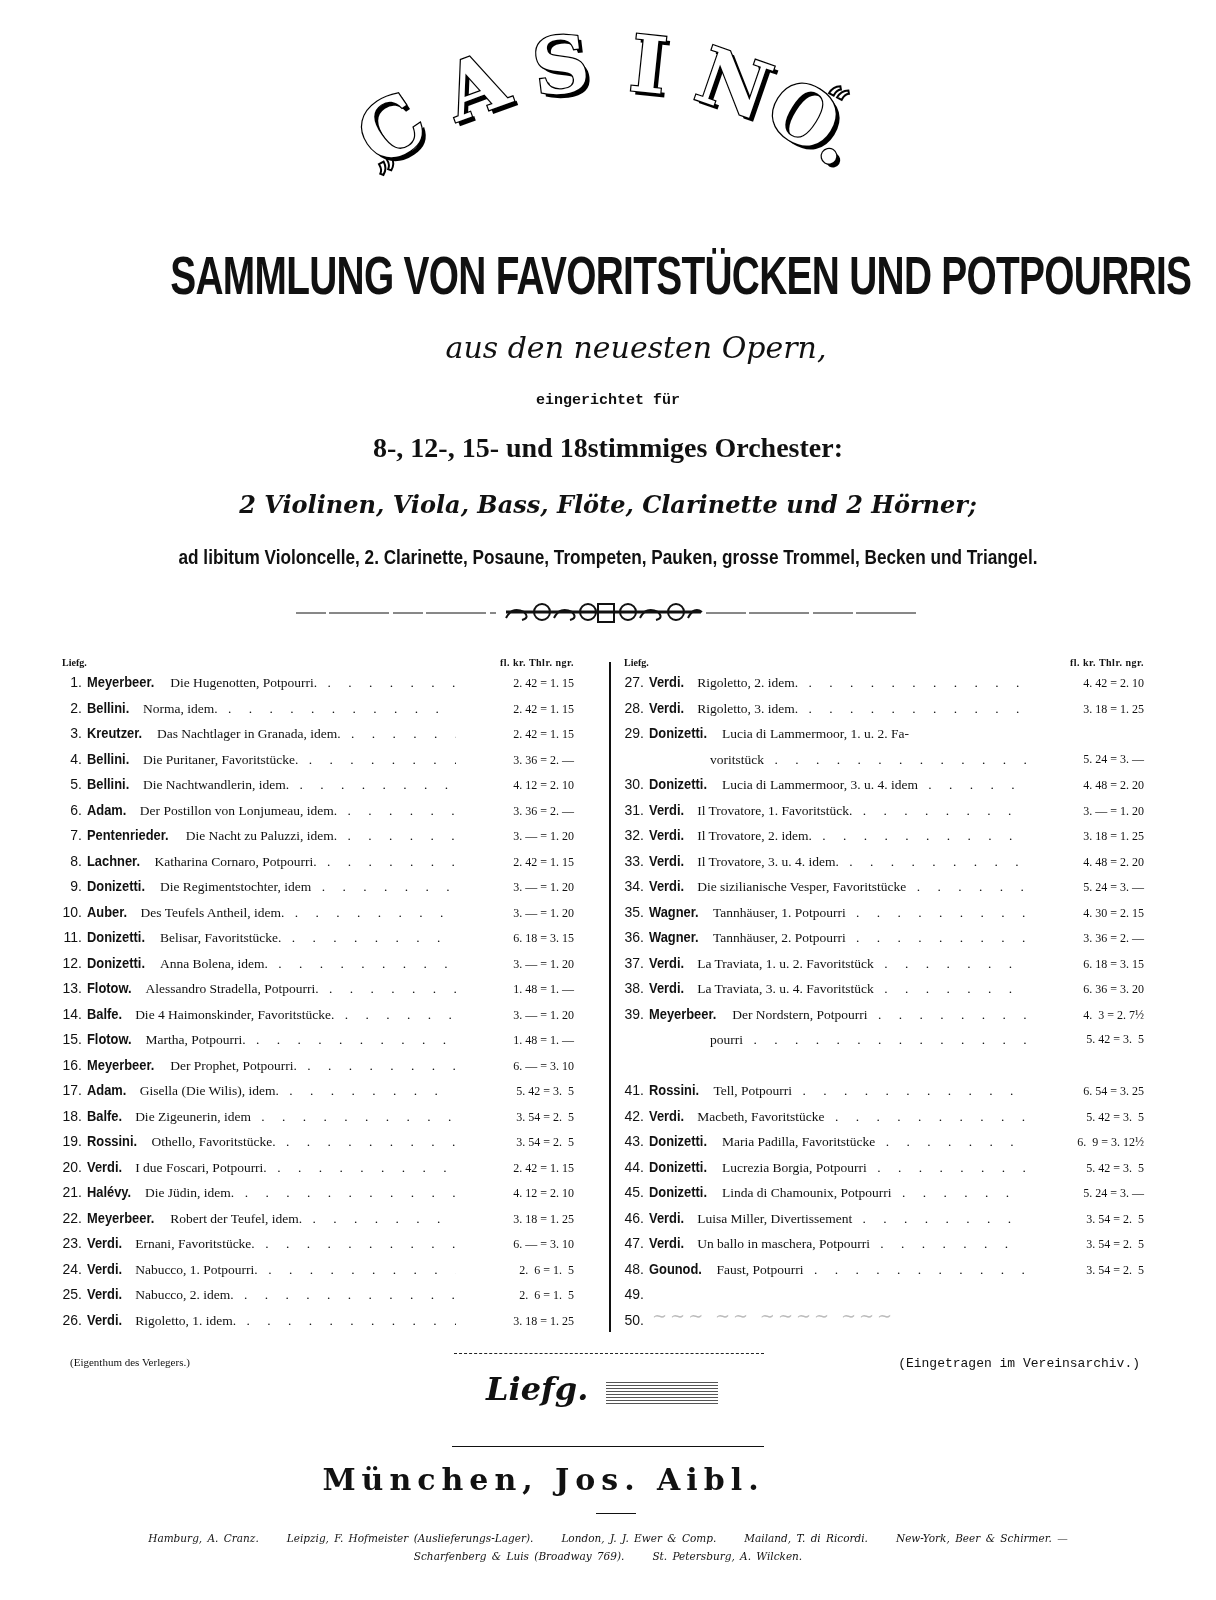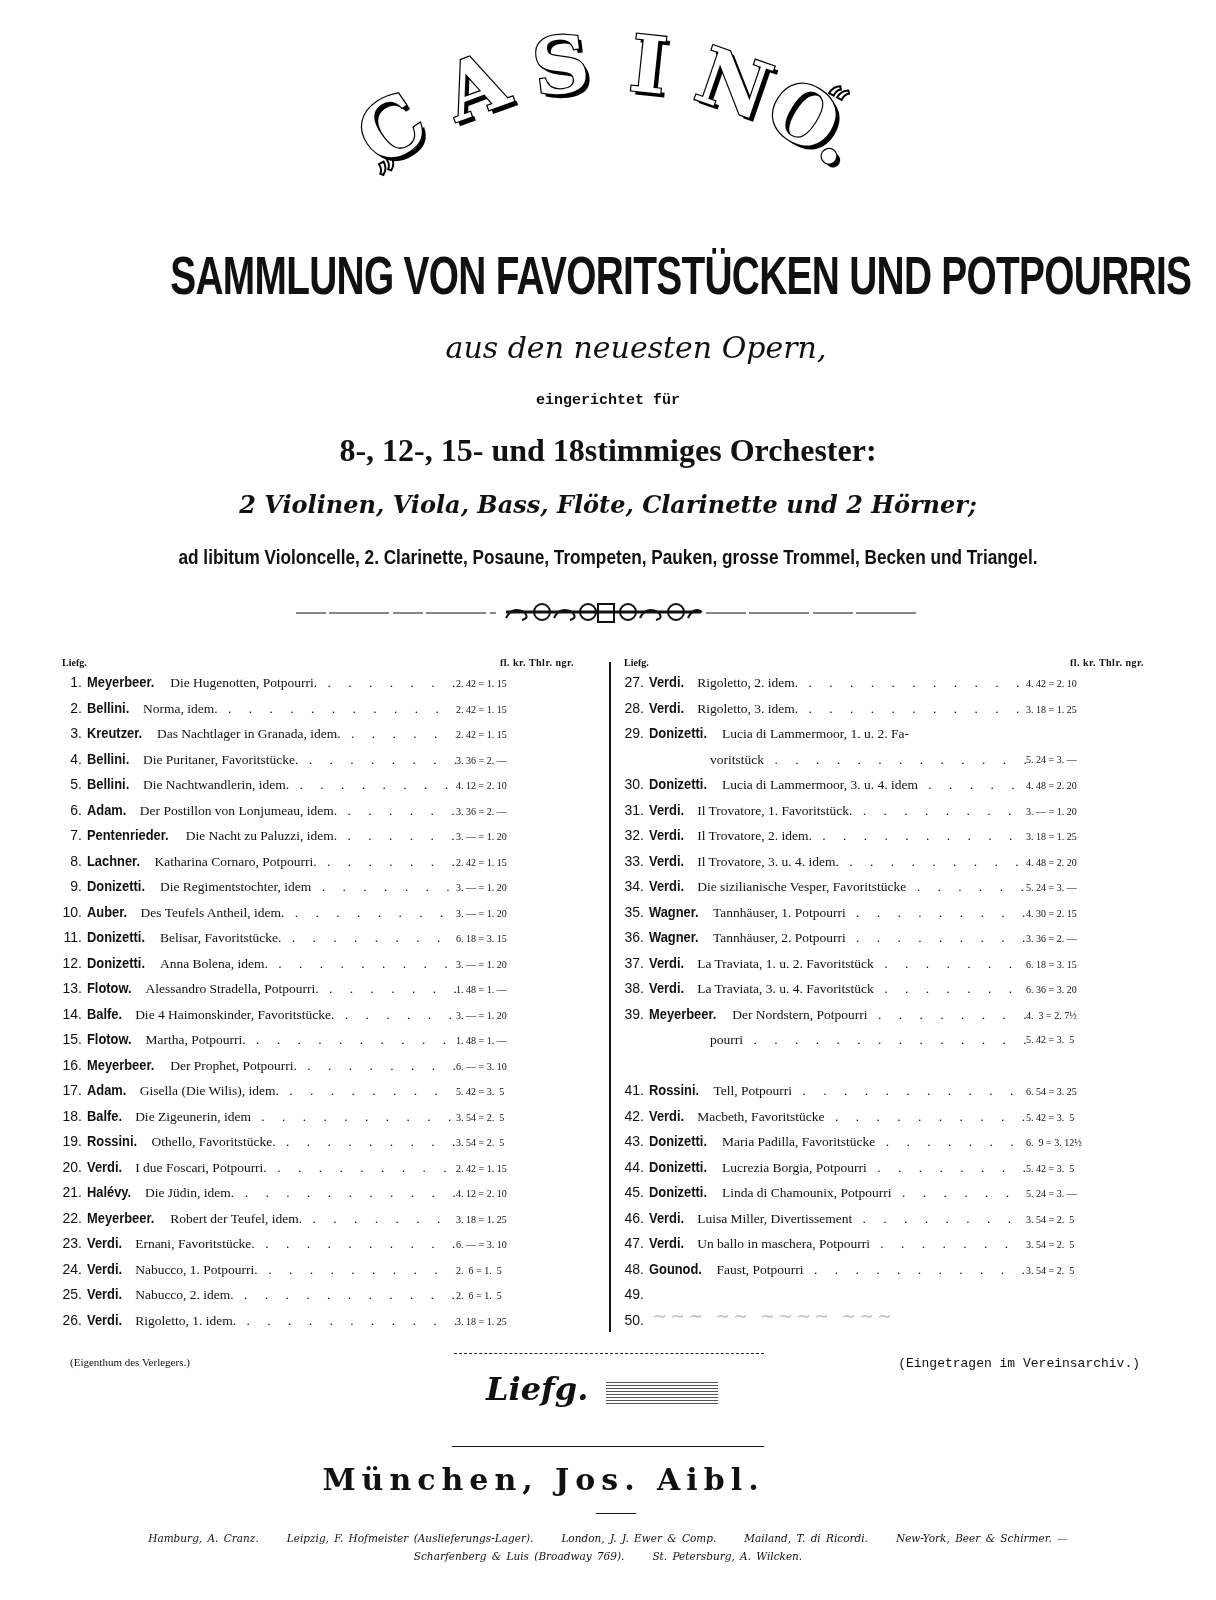--- a/index.html
+++ b/index.html
@@ -8,40 +8,40 @@
   .casino-wrap { position: absolute; left: 0; top: 30px; width: 1216px; height: 200px; }
   .casino-wrap svg { width: 1216px; height: 200px; }
   .casino-letter { font-family: "DejaVu Serif", serif; font-weight: bold; font-size: 78px; fill: #fff; stroke: #000; stroke-width: 2.5px; paint-order: stroke; }
   .casino-shadow { font-family: "DejaVu Serif", serif; font-weight: bold; font-size: 78px; fill: #000; }
   .casino-quote { font-family: "DejaVu Serif", serif; font-weight: bold; font-size: 40px; fill: #fff; stroke: #000; stroke-width: 2px; }
 
   .title { position: absolute; left: 0; width: 1216px; text-align: center; }
   .t-main { top: 244px; font-family: "Liberation Sans", sans-serif; font-weight: bold; font-size: 54px; letter-spacing: -1px; transform: scaleX(0.72); transform-origin: center; white-space: nowrap; }
   .t-script { top: 330px; font-family: "DejaVu Serif", serif; font-style: italic; font-size: 30px; padding-left: 28px; }
   .t-fur { top: 392px; font-family: Liberation Mono, monospace; font-weight: bold; font-size: 15px; }
-  .t-orch { top: 432px; font-family: "Liberation Serif", serif; font-weight: bold; font-size: 32px; }
+  .t-orch { top: 432px; font-family: "Liberation Serif", serif; font-weight: bold; font-size: 28px; }
   .t-instr { top: 490px; font-family: "DejaVu Serif", serif; font-weight: bold; font-style: italic; font-size: 24px; }
   .t-adlib { top: 546px; font-family: "Liberation Sans", sans-serif; font-weight: bold; font-size: 20px; transform: scaleX(0.86); transform-origin: center; white-space: nowrap; }
 
   .ornament { position: absolute; left: 296px; top: 598px; width: 624px; height: 30px; }
 
   .col { position: absolute; top: 656px; width: 512px; font-family: "Liberation Serif", serif; }
   .col-left { left: 62px; }
   .col-right { left: 624px; width: 520px; }
   .col-divider { position: absolute; left: 609px; top: 662px; width: 2px; height: 670px; background: #111; }
 
   .col-head { display: flex; justify-content: space-between; font-size: 10px; font-weight: bold; height: 14px; line-height: 14px; }
   .col-head .units { letter-spacing: 0.5px; margin-left: 24px; }
   .row { display: flex; align-items: baseline; height: 25.5px; line-height: 25.5px; font-size: 14px; white-space: nowrap; }
   .row.two-line { height: 51px; flex-wrap: wrap; }
   .row .num { display: inline-block; min-width: 20px; text-align: right; margin-right: 5px; font-weight: normal; font-family: "Liberation Sans", sans-serif; font-size: 14px; }
   .row .composer { font-family: "Liberation Sans", sans-serif; font-weight: bold; font-size: 14px; margin-right: 10px; transform: scaleX(0.92); transform-origin: left; display: inline-block; }
   .row .work { font-size: 13.5px; flex: 1 1 auto; overflow: hidden; }
   .row .work .leader { letter-spacing: 7px; }
-  .row .price { font-family: "Liberation Serif", serif; font-size: 10px; text-align: left; min-width: 118px; white-space: pre; }
+  .row .price { font-family: "Liberation Serif", serif; font-size: 12px; text-align: right; min-width: 118px; white-space: pre; }
   .row .line1 { width: 100%; display: flex; height: 25.5px; justify-content: center; }
   .row .line2 { width: 100%; display: flex; height: 25.5px; }
   .row .indent { padding-left: 86px; }
 
   .foot-rule { position: absolute; left: 454px; top: 1353px; width: 310px; height: 1px; border-top: 1px dashed #222; }
   .eig-left { position: absolute; left: 70px; top: 1356px; font-family: "Liberation Serif", serif; font-size: 11px; }
   .eig-right { position: absolute; right: 76px; top: 1356px; font-family: Liberation Mono, monospace; font-size: 13px; }
   .liefg { position: absolute; left: 486px; top: 1370px; font-family: "DejaVu Serif", serif; font-weight: bold; font-style: italic; font-size: 32px; }
   .liefg-box { position: absolute; left: 606px; top: 1380px; width: 112px; height: 26px; background: repeating-linear-gradient(#fff 0 2px, #555 2px 3px); }
 

